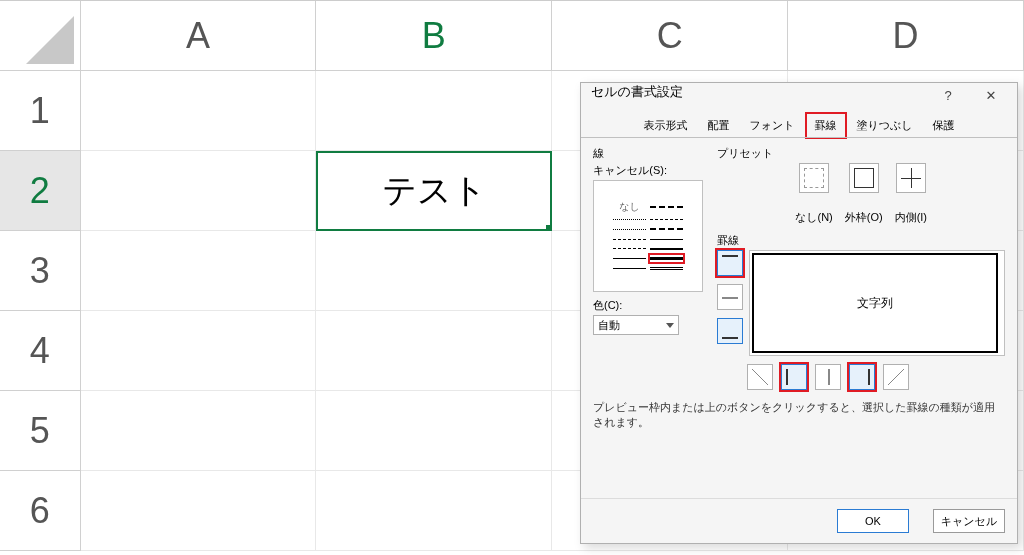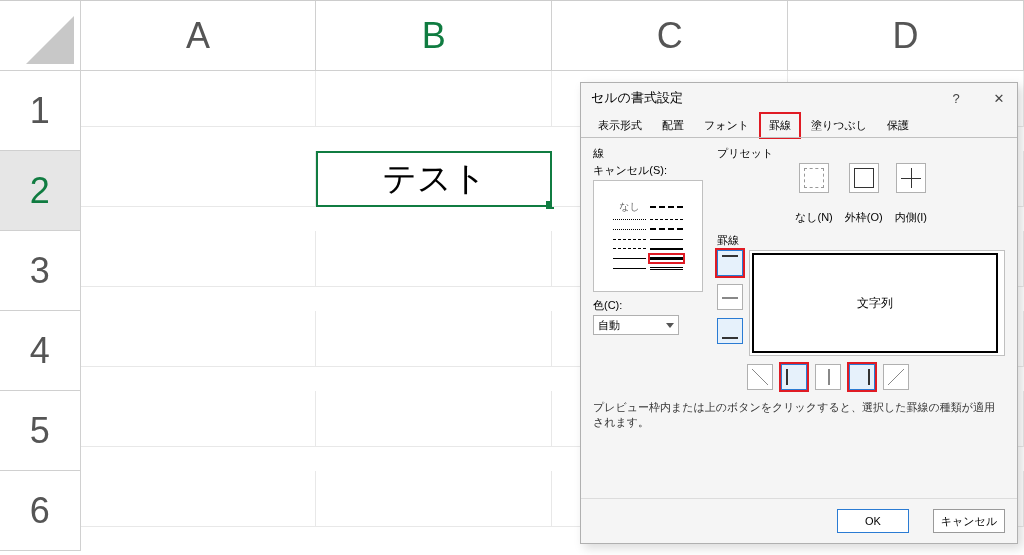--- a/index.html
+++ b/index.html
@@ -73,21 +73,21 @@
     border-right: 1px solid #d0d0d0;
     border-bottom: 1px solid #d0d0d0;
     background: #fff;
   }
   .row-h.active {
     color: #107c41;
     background: #e6e6e6;
   }
   .cell {
     width: 240px;
-    height: 56px;
+    height: 80px;
     border-right: 1px solid #e8e8e8;
     border-bottom: 1px solid #e8e8e8;
     display:flex;
     align-items:center;
     justify-content:center;
     font-size: 34px;
     color:#000;
     background:#fff;
     position:relative;
   }
@@ -110,37 +110,37 @@
     width: 438px;
     height: 462px;
     background: #f5f5f5;
     border: 1px solid #b0b0b0;
     box-shadow: 4px 4px 10px rgba(0,0,0,.15);
     display:flex;
     flex-direction:column;
   }
   .titlebar{
     display:flex;
-    align-items:center;
     height:30px;
-    padding: 0 6px 0 10px;
+    padding: 0 14px 0 10px;
     font-size:13px;
     gap:19px;
   }
   .titlebar .spacer{flex:1;}
   .title-btn{
     width:24px; height:24px;
     display:flex;align-items:center;justify-content:center;
     color:#444;
   }
   .tabs{
     display:flex;
     padding: 0 8px;
     gap:2px;
     font-size:11px;
+    justify-content:center;
   }
   .tab{
     padding: 4px 8px;
     border:1px solid transparent;
     border-bottom:1px solid #c0c0c0;
     cursor:default;
   }
   .tab.active{
     border-color:#c0c0c0;
     border-bottom-color:#f5f5f5;

